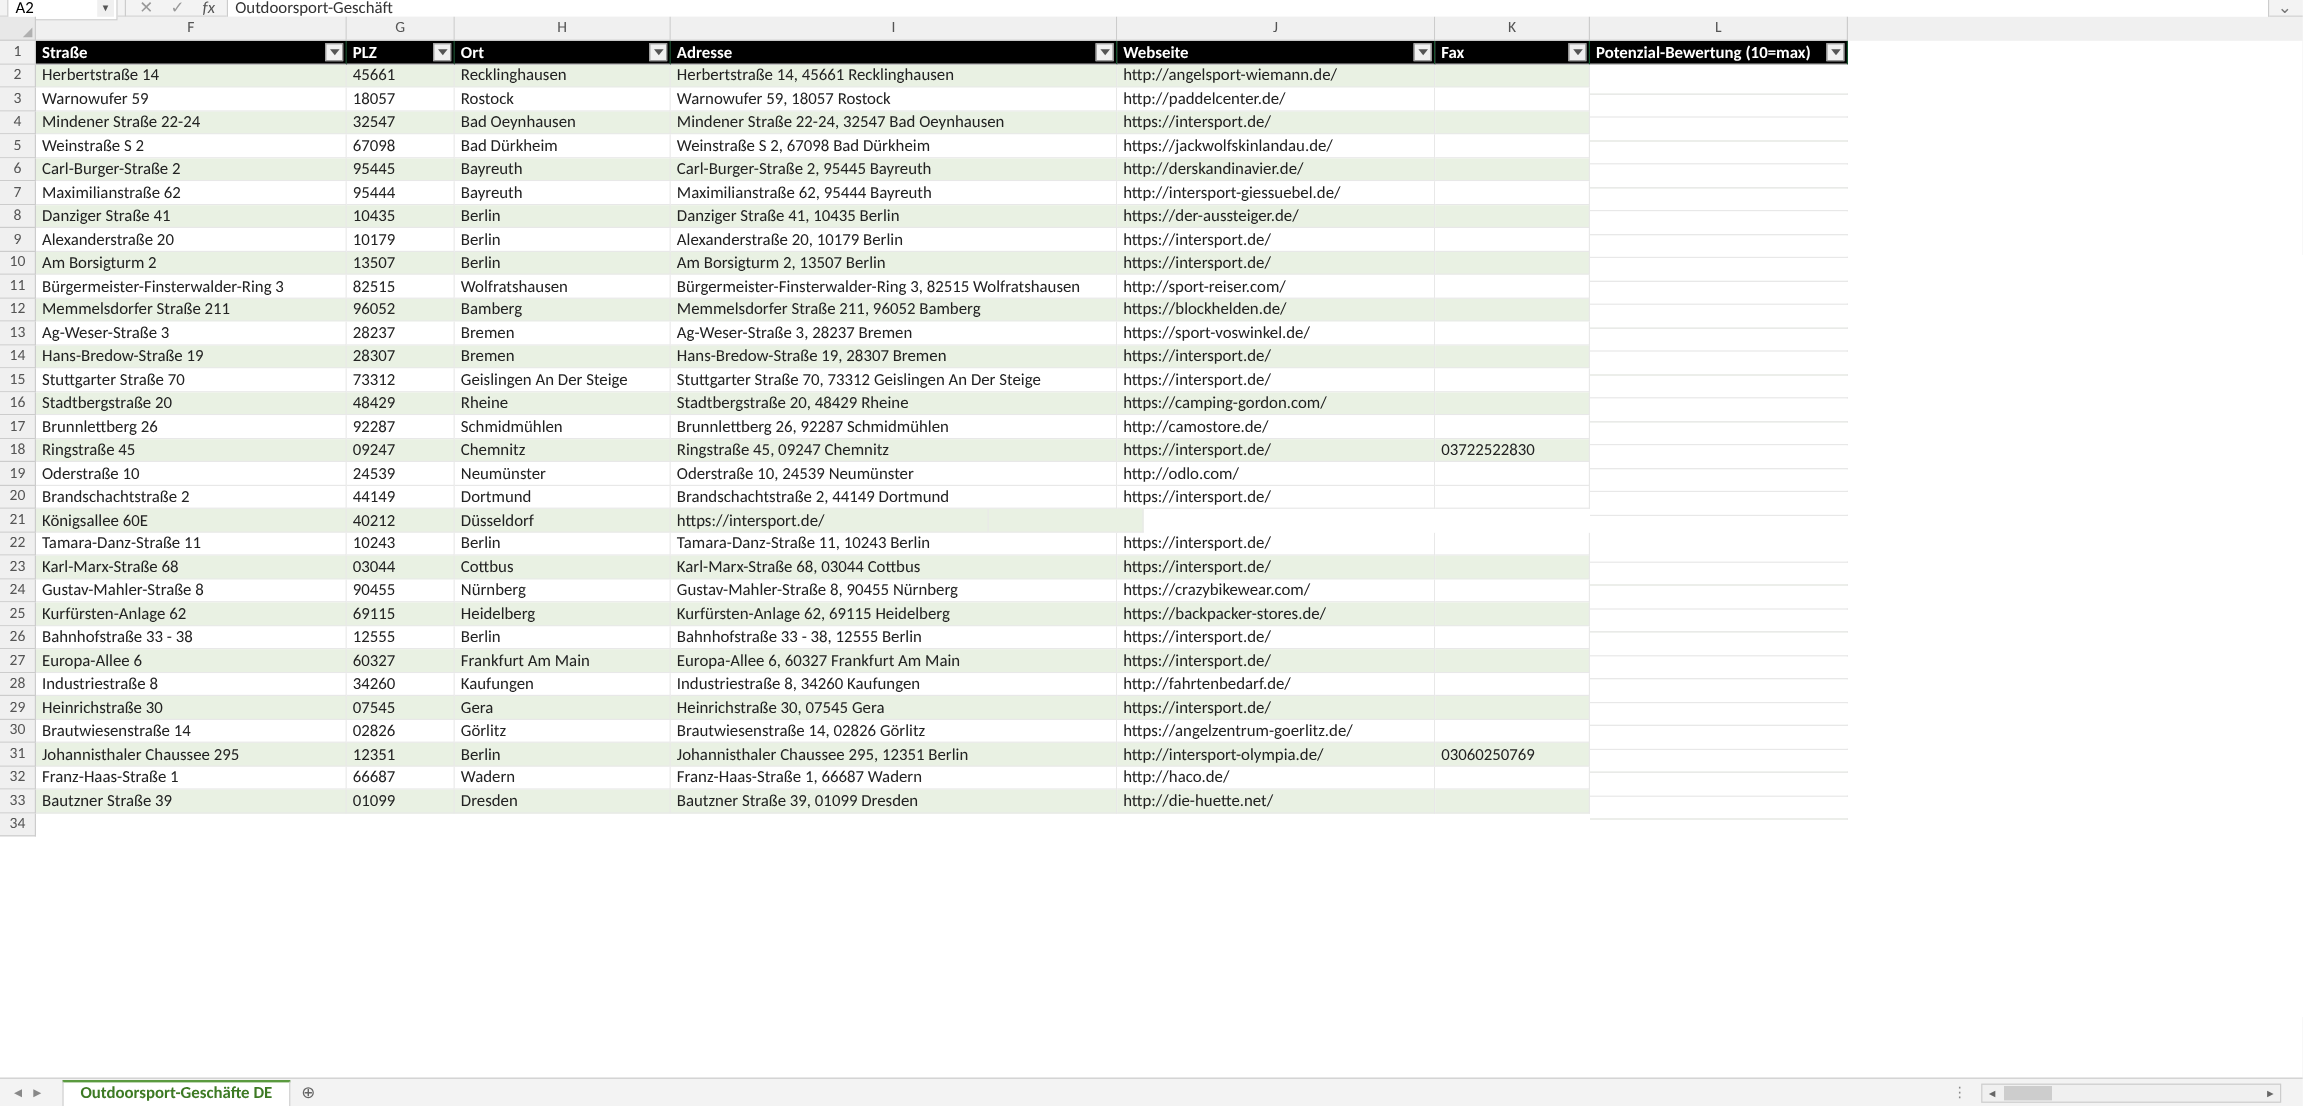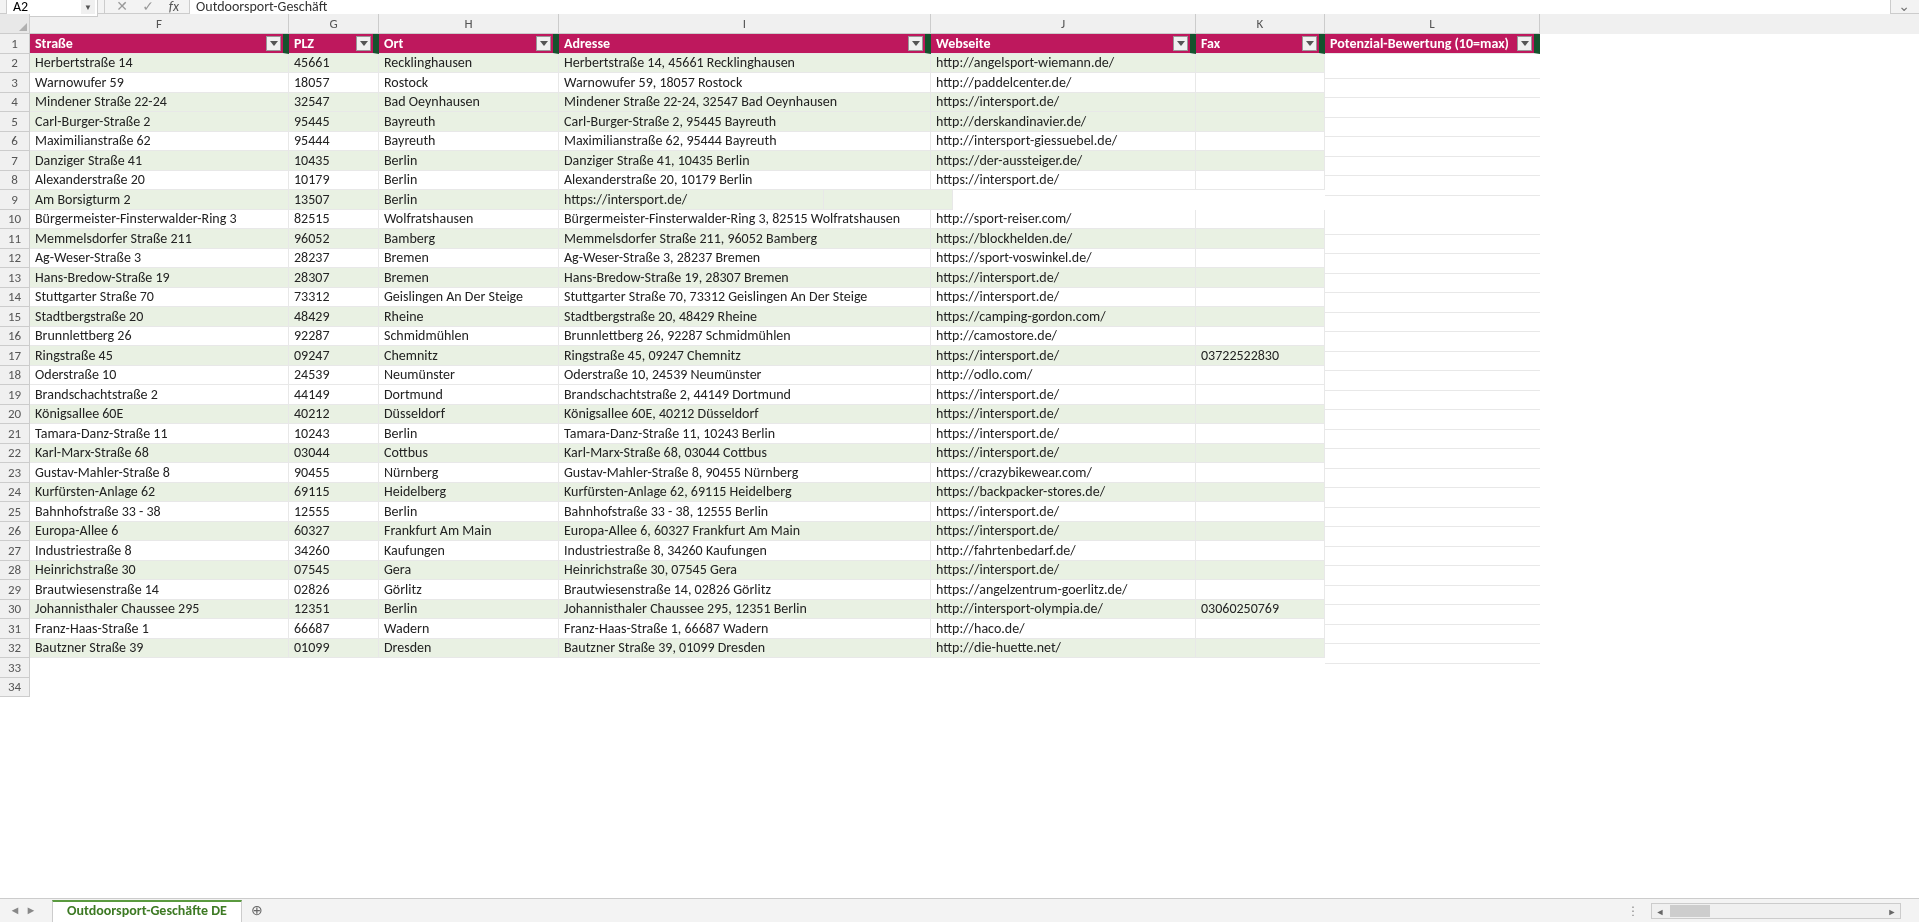--- a/index.html
+++ b/index.html
@@ -23,21 +23,21 @@
 .col-headers{display:flex;flex:1;}
 .col-h{background:#f0f0f0;border-right:1px solid #ccc;border-bottom:1px solid #ccc;display:flex;align-items:center;justify-content:center;color:#555;font-size:13px;height:20px;}
 
 
 .grid-wrap{flex:1;overflow:hidden;display:flex;}
 .row-headers{display:flex;flex-direction:column;width:30px;}
 .row-h{height:19.5px;background:#f0f0f0;border-right:1px solid #ccc;border-bottom:1px solid #ccc;display:flex;align-items:center;justify-content:center;color:#555;font-size:13px;}
 .cells{flex:1;overflow:hidden;}
 .row{display:flex;height:19.5px;}
 .cell{border-right:1px solid #e8e8e8;border-bottom:1px solid #e8e8e8;padding:0 5px;display:flex;align-items:center;white-space:nowrap;overflow:hidden;color:#222;}
-.row.header .cell{background:#be185d;color:#fff;font-weight:600;border-right:6px solid #14532d;position:relative;}
+.row.header .cell{background:#000000;color:#fff;font-weight:600;border-right:1px solid #14532d;position:relative;}
 .row.alt .cell{background:#e9f1e3;}
 .row.plain .cell{background:#fff;}
 .filter-btn{position:absolute;right:2px;top:2px;width:15px;height:15px;background:#f0f0f0;border:1px solid #999;display:flex;align-items:center;justify-content:center;}
 .filter-btn::after{content:"";width:0;height:0;border-left:4px solid transparent;border-right:4px solid transparent;border-top:5px solid #555;}
 .num{justify-content:flex-end;margin-top:24px;}
 
 
 .c-F{width:259px;} .c-G{width:90px;} .c-H{width:180px;} .c-I{width:372px;} .c-J{width:265px;} .c-K{width:129px;} .c-L{width:215px;}
 
 
@@ -172,20 +172,29 @@
         </div>
         <div class="row alt">
           <div class="cell c-F">Mindener Straße 22-24</div>
           <div class="cell c-G">32547</div>
           <div class="cell c-H">Bad Oeynhausen</div>
           <div class="cell c-I">Mindener Straße 22-24, 32547 Bad Oeynhausen</div>
           <div class="cell c-J">https://intersport.de/</div>
           <div class="cell c-K"></div>
           <div class="cell c-L num">7,63</div>
         </div>
+        <div class="row plain">
+          <div class="cell c-F">Weinstraße S 2</div>
+          <div class="cell c-G">67098</div>
+          <div class="cell c-H">Bad Dürkheim</div>
+          <div class="cell c-I">Weinstraße S 2, 67098 Bad Dürkheim</div>
+          <div class="cell c-J">https://jackwolfskinlandau.de/</div>
+          <div class="cell c-K"></div>
+          <div class="cell c-L num">2,55</div>
+        </div>
         <div class="row alt">
           <div class="cell c-F">Carl-Burger-Straße 2</div>
           <div class="cell c-G">95445</div>
           <div class="cell c-H">Bayreuth</div>
           <div class="cell c-I">Carl-Burger-Straße 2, 95445 Bayreuth</div>
           <div class="cell c-J">http://derskandinavier.de/</div>
           <div class="cell c-K"></div>
           <div class="cell c-L num">8,97</div>
         </div>
         <div class="row plain">
@@ -212,20 +221,21 @@
           <div class="cell c-H">Berlin</div>
           <div class="cell c-I">Alexanderstraße 20, 10179 Berlin</div>
           <div class="cell c-J">https://intersport.de/</div>
           <div class="cell c-K"></div>
           <div class="cell c-L num">4,24</div>
         </div>
         <div class="row alt">
           <div class="cell c-F">Am Borsigturm 2</div>
           <div class="cell c-G">13507</div>
           <div class="cell c-H">Berlin</div>
+          <div class="cell c-I">Am Borsigturm 2, 13507 Berlin</div>
           <div class="cell c-J">https://intersport.de/</div>
           <div class="cell c-K"></div>
           <div class="cell c-L num">9,09</div>
         </div>
         <div class="row plain">
           <div class="cell c-F">Bürgermeister-Finsterwalder-Ring 3</div>
           <div class="cell c-G">82515</div>
           <div class="cell c-H">Wolfratshausen</div>
           <div class="cell c-I">Bürgermeister-Finsterwalder-Ring 3, 82515 Wolfratshausen</div>
           <div class="cell c-J">http://sport-reiser.com/</div>
@@ -310,21 +320,20 @@
           <div class="cell c-H">Dortmund</div>
           <div class="cell c-I">Brandschachtstraße 2, 44149 Dortmund</div>
           <div class="cell c-J">https://intersport.de/</div>
           <div class="cell c-K"></div>
           <div class="cell c-L num">8,88</div>
         </div>
         <div class="row alt">
           <div class="cell c-F">Königsallee 60E</div>
           <div class="cell c-G">40212</div>
           <div class="cell c-H">Düsseldorf</div>
-          <div class="cell c-I">Königsallee 60E, 40212 Düsseldorf</div>
           <div class="cell c-J">https://intersport.de/</div>
           <div class="cell c-K"></div>
           <div class="cell c-L num">9,18</div>
         </div>
         <div class="row plain">
           <div class="cell c-F">Tamara-Danz-Straße 11</div>
           <div class="cell c-G">10243</div>
           <div class="cell c-H">Berlin</div>
           <div class="cell c-I">Tamara-Danz-Straße 11, 10243 Berlin</div>
           <div class="cell c-J">https://intersport.de/</div>

